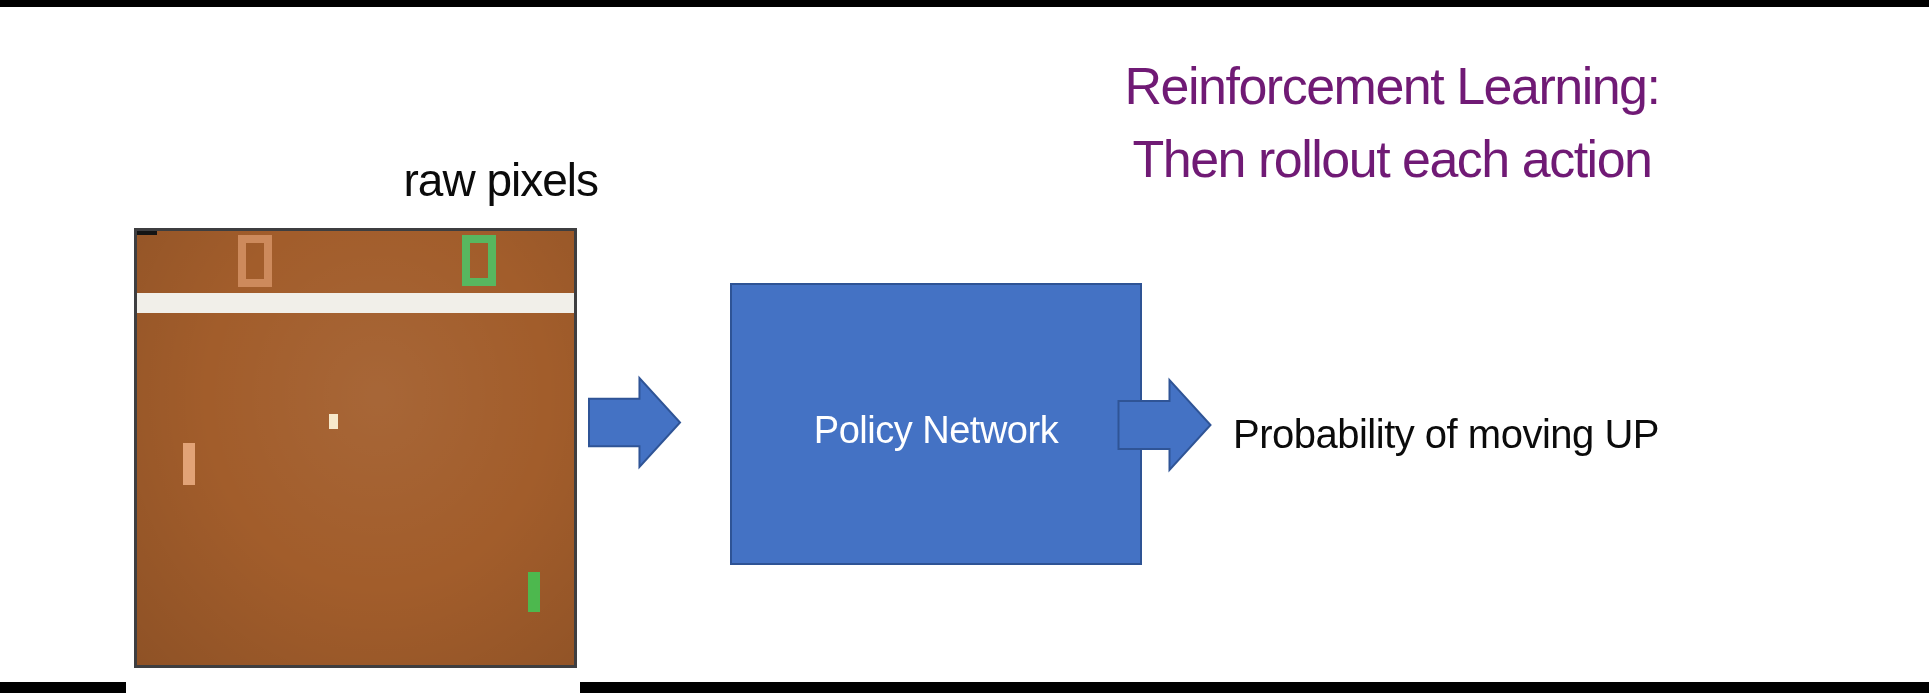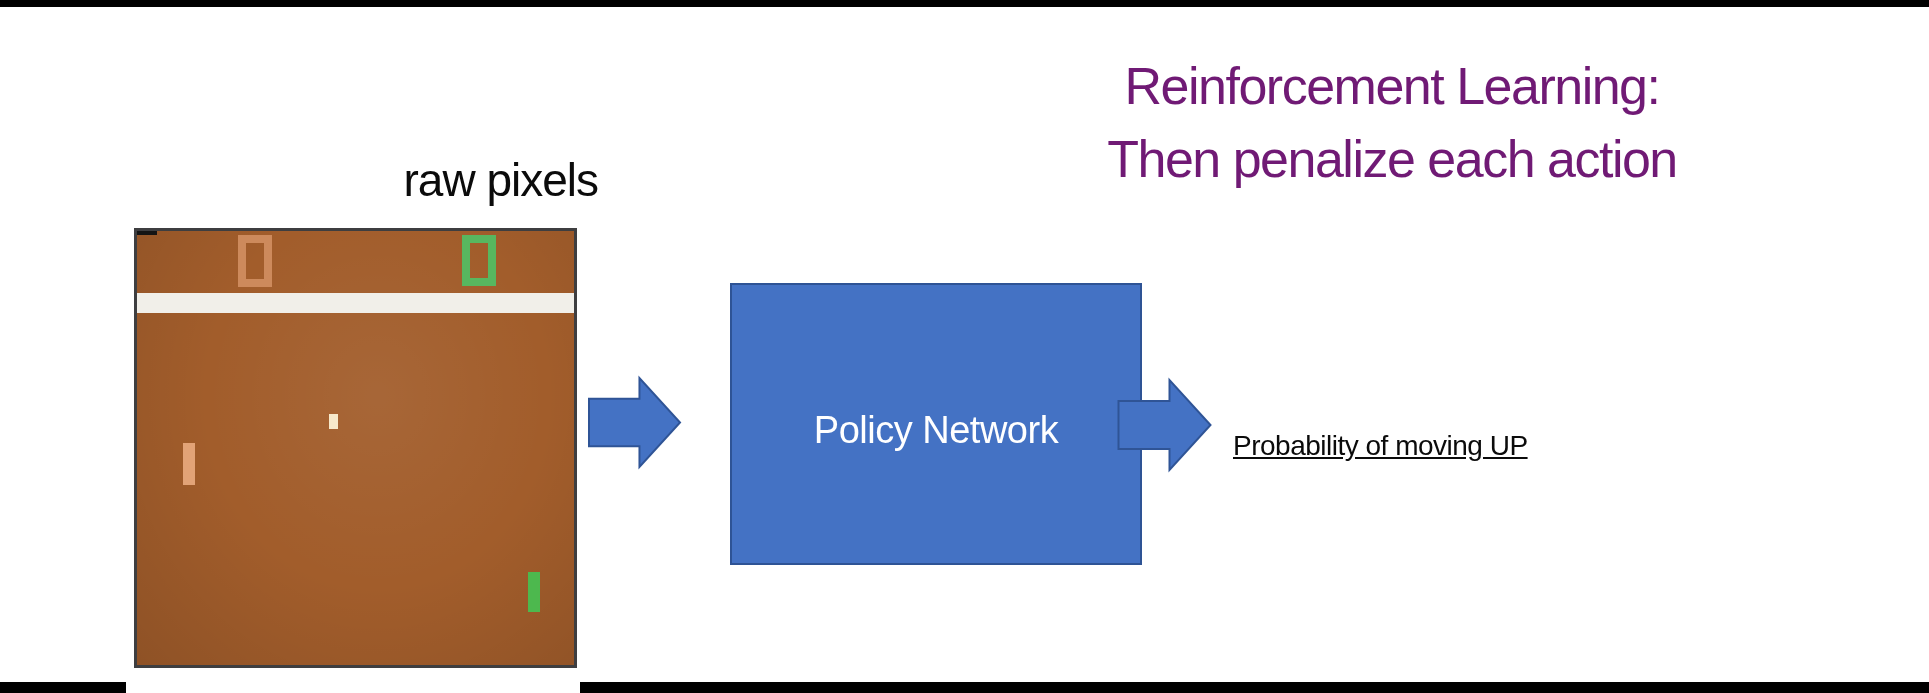--- a/index.html
+++ b/index.html
@@ -63,25 +63,24 @@
     display:flex;align-items:center;justify-content:center;margin-left:35px;
   }
   .policy-label{
     color:#ffffff;
     font-size:38px;
     letter-spacing:-0.5px;
     transform:translateY(6px);
     white-space:nowrap;
   }
   .output-label{
-    left:1233px;top:424px;
-    font-size:28px;line-height:44px;
+    left:1233px;top:412px;
+    font-size:40px;line-height:44px;
     letter-spacing:-0.5px;
     white-space:nowrap;
-    text-decoration:underline;
   }
 </style>
 </head>
 <body>
 
 <div class="canvas">
 
   <div class="abs top-bar" style="background: rgb(0, 0, 0);"></div>
   <div class="abs bottom-bar" style="background: rgb(0, 0, 0);"></div>
   <div class="abs game-margin"></div>
@@ -93,21 +92,21 @@
     <div class="abs score score-left" title="0" style="border-color: rgb(205, 138, 92);"></div>
     <div class="abs score score-right" title="0" style="border-color: rgb(88, 183, 95);"></div>
     <div class="abs band" style="background: rgb(241, 239, 233);"></div>
     <div class="abs ball" style="background: rgb(247, 233, 203);"></div>
     <div class="abs paddle-left" style="background: rgb(226, 163, 119);"></div>
     <div class="abs paddle-right" style="background: rgb(77, 184, 78);"></div>
   </div>
 
   <div class="abs headline" style="color: #701a75;">
     <div>Reinforcement Learning:</div>
-    <div>Then penalize each action</div>
+    <div>Then rollout each action</div>
   </div>
 
   <svg class="abs arrow-svg arrow-left" width="95" height="95" viewBox="0 0 96 96" style="fill: rgb(68, 114, 196); stroke: rgb(47, 84, 150);">
     <polygon points="1,24 52,24 52,3 93,48 52,93 52,72 1,72" stroke-width="2"></polygon>
   </svg>
 
   <div class="abs policy-box" style="background: rgb(68, 114, 196); border-color: rgb(46, 83, 149);">
     <span class="policy-label">Policy Network</span>
   </div>
 

